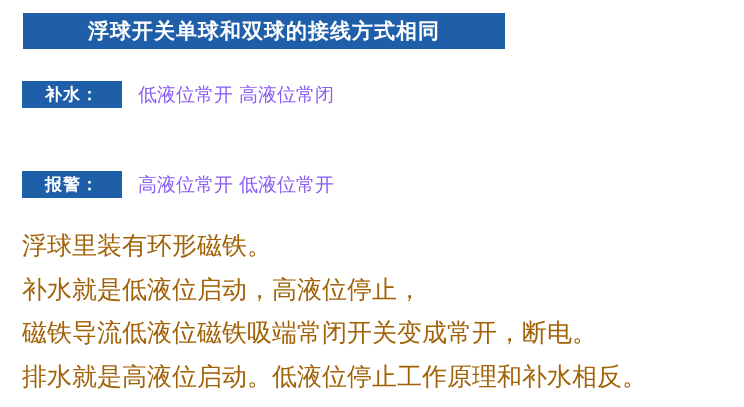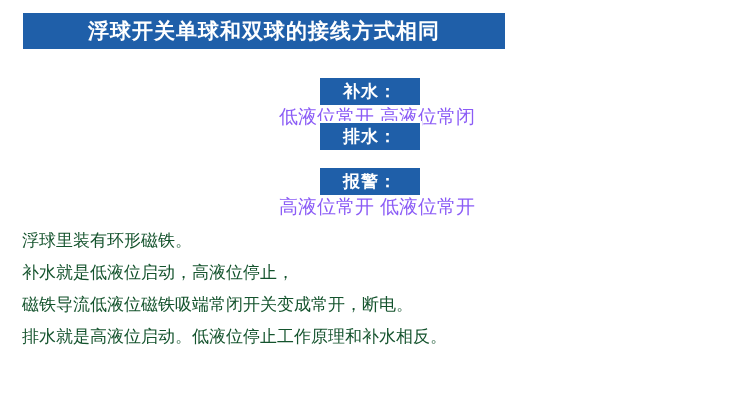--- a/index.html
+++ b/index.html
@@ -48,21 +48,20 @@
     position: absolute;
     left: 20px;
     top: 76px;
     width: 700px;
   }
   .mode-row {
     display: flex;
     align-items: center;
     height: 36px;
     margin-bottom: 9px;
-    flex-direction: column;
   }
   .mode-tag {
     width: 104px;
     height: 31px;
     background: #1f5fa9;
     border: 2px solid #ffffff;
     box-sizing: border-box;
     color: #ffffff;
     font-size: 17px;
     font-weight: bold;
@@ -82,22 +81,22 @@
 
   
   .notes {
     position: absolute;
     left: 22px;
     top: 228px;
     width: 710px;
   }
   .notes p {
     margin: 0 0 8px 0;
-    color: #14532d;
-    font-size: 17px;
+    color: #a16207;
+    font-size: 25px;
     line-height: 1.42;
     white-space: nowrap;
   }
   .notes p:last-child {
     margin-bottom: 4px;
   }
 </style>
 </head>
 <body>
 
@@ -108,21 +107,20 @@
   </div>
 
   <div class="modes">
 
     <div class="mode-row">
       <div class="mode-tag">补水：</div>
       <div class="mode-desc">低液位常开 高液位常闭</div>
     </div>
 
     <div class="mode-row">
-      <div class="mode-tag">排水：</div>
     </div>
 
     <div class="mode-row">
       <div class="mode-tag">报警：</div>
       <div class="mode-desc">高液位常开 低液位常开</div>
     </div>
 
   </div>
 
   <div class="notes">

